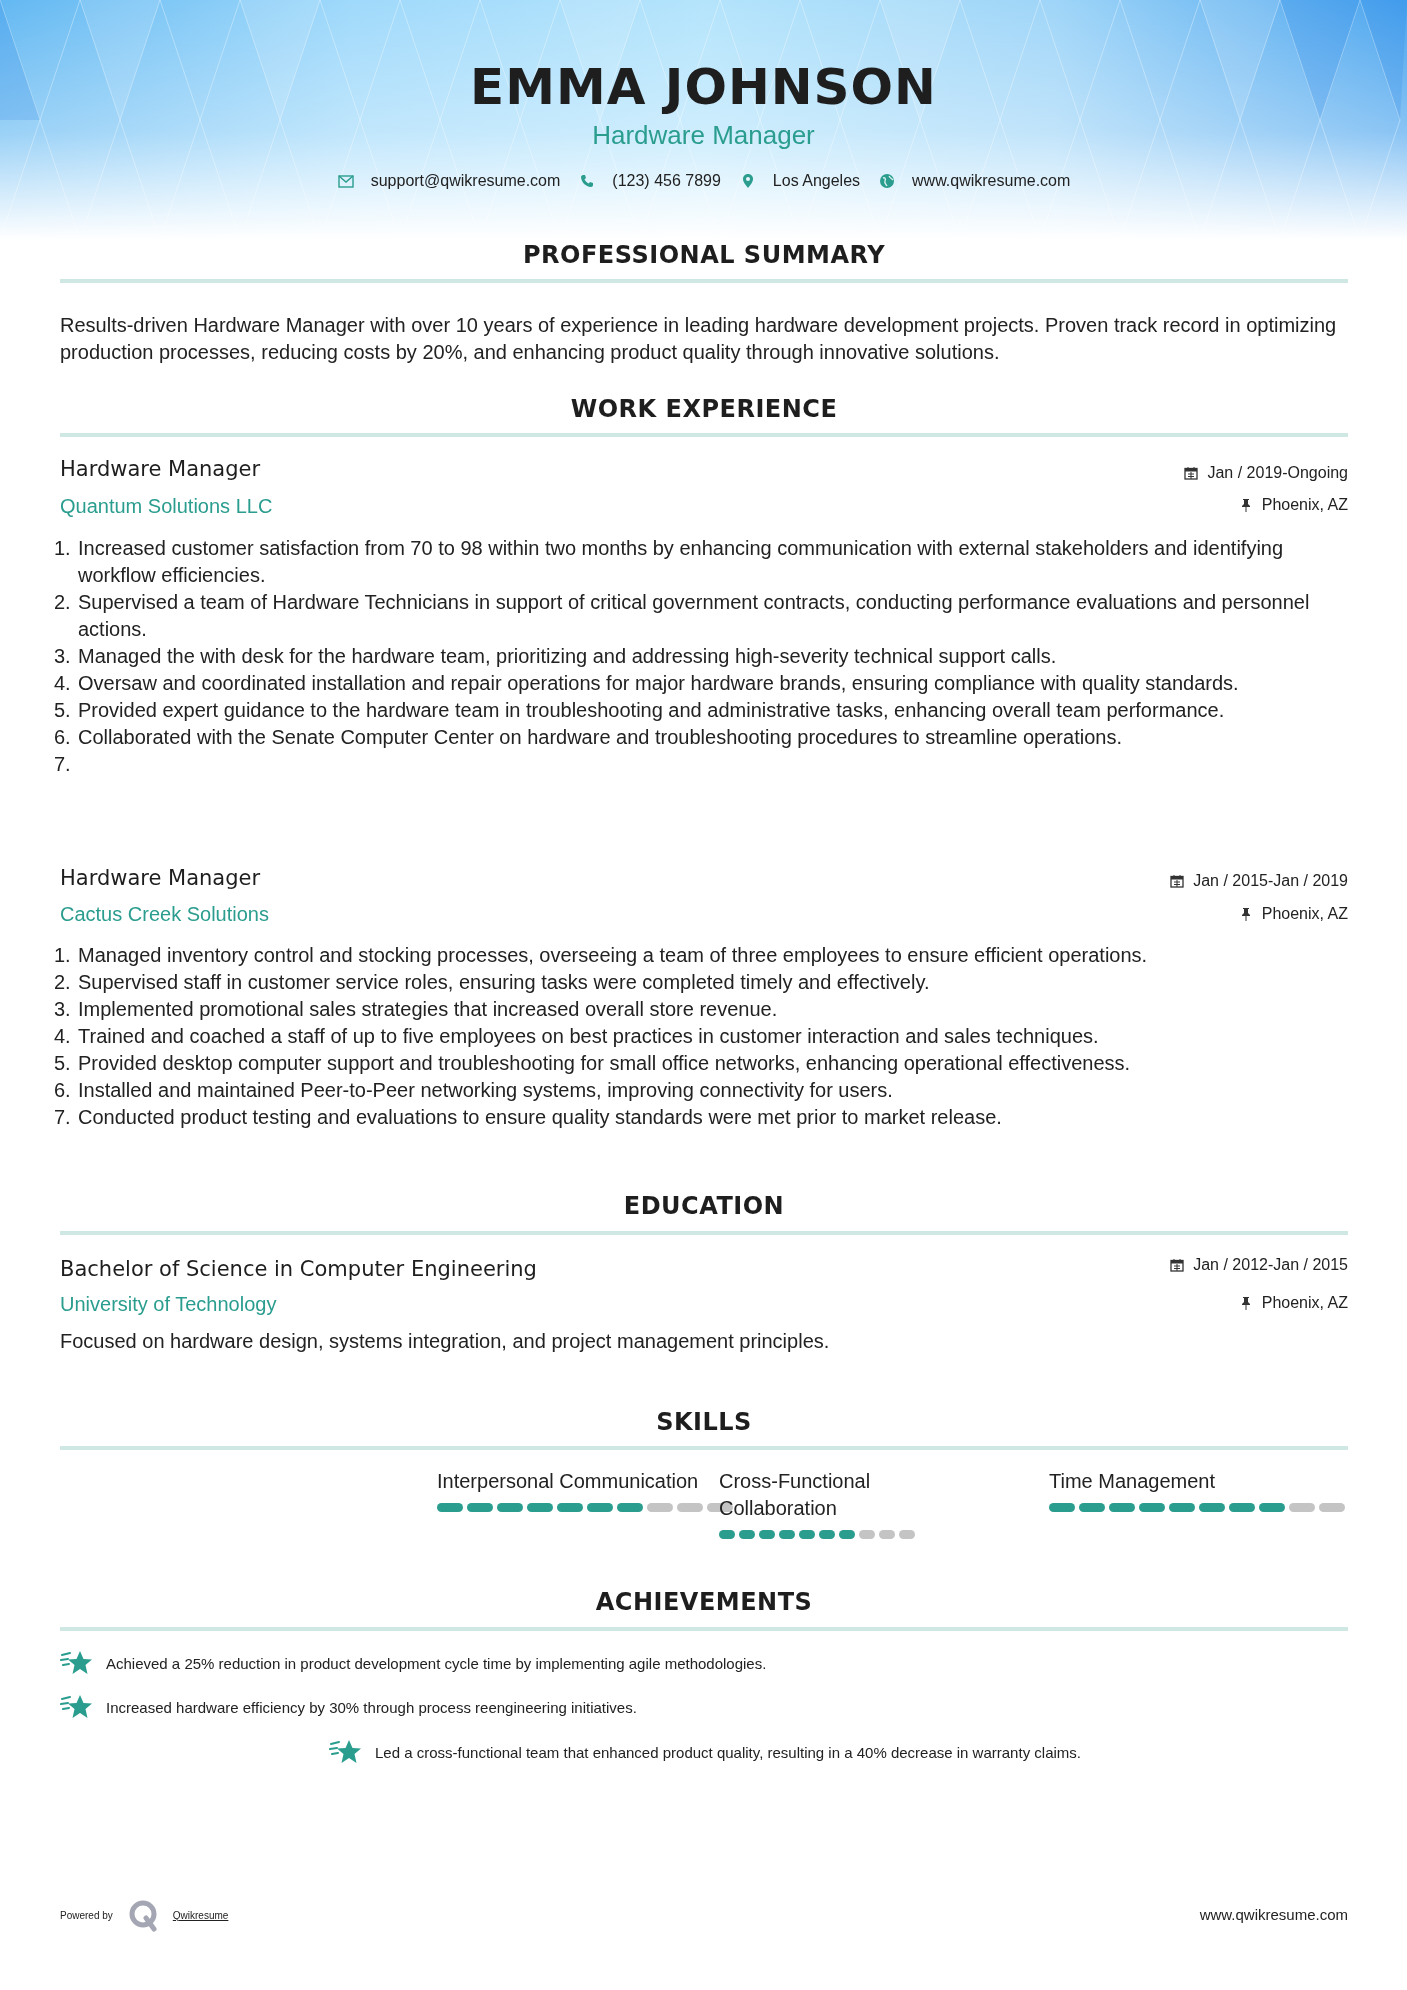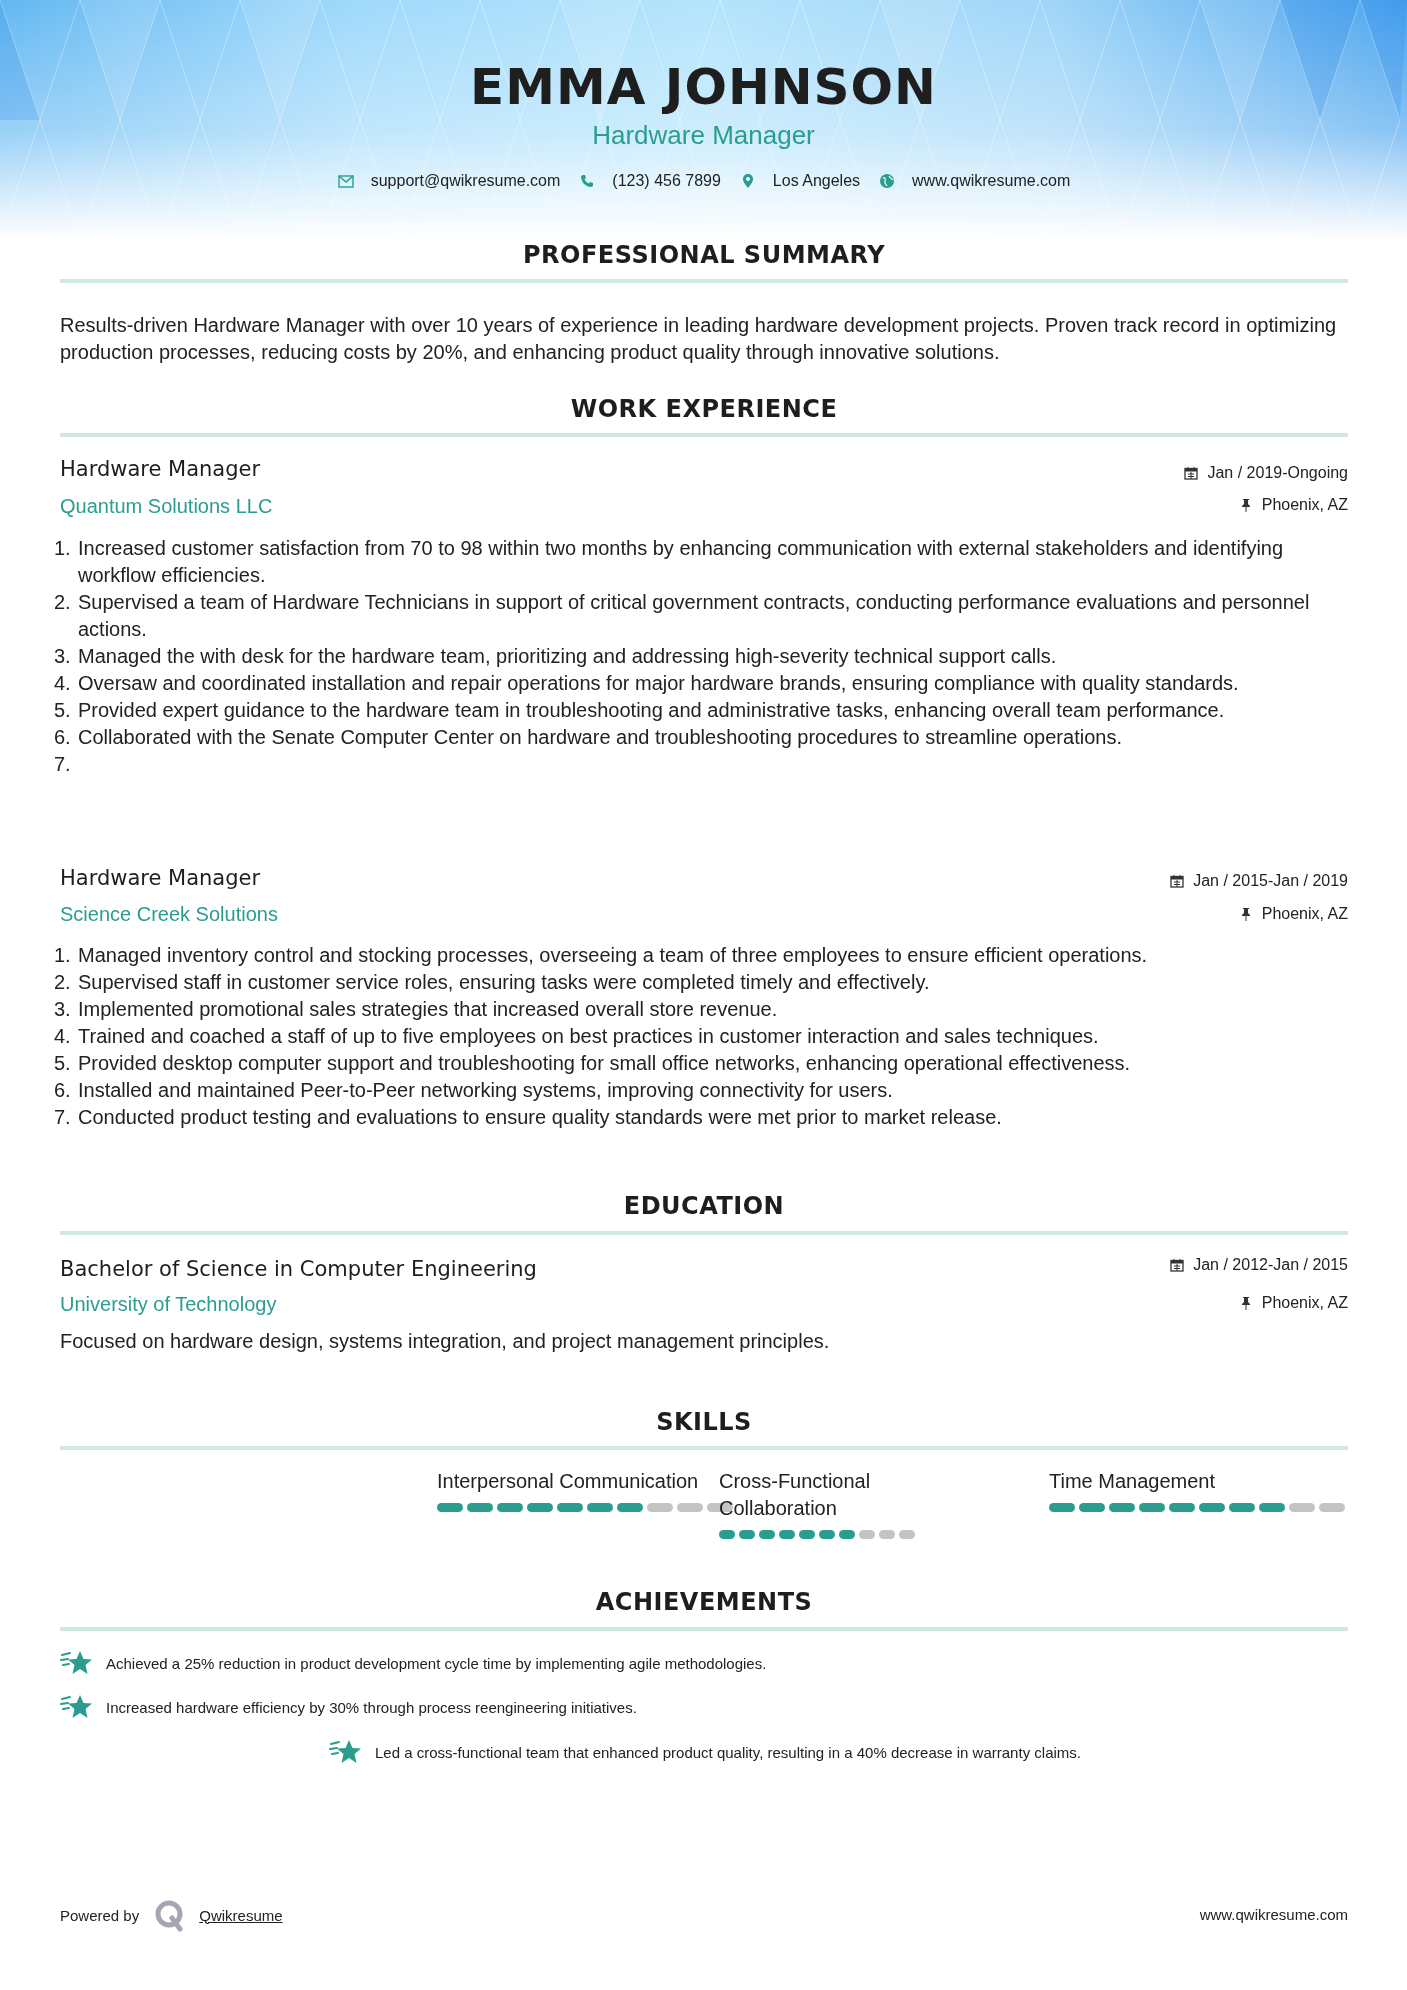--- a/index.html
+++ b/index.html
@@ -76,21 +76,21 @@
     .skill-bar { display: flex; margin-top: 8px; }
     .seg { width: 26px; height: 9px; border-radius: 5px; margin-right: 4px; background: #c4c4c4; }
     .seg.on { background: #2a9d8f; }
 
     .ach { position: absolute; left: 60px; width: 1290px; display: flex; align-items: center; }
     .ach .ic { width: 34px; height: 30px; margin-right: 12px; }
     .ach .txt { font-size: 15px; color: #222; }
 
     .footer-left {
       position: absolute; left: 60px; top: 1898px; display: flex; align-items: center;
-      font-size: 15px; color: #222;
+      font-size: 10px; color: #222;
     }
     .footer-left .logo { width: 34px; height: 34px; margin: 0 12px 0 14px; }
     .footer-left a { color: #222; text-decoration: underline; }
     .footer-right {
       position: absolute; right: 59px; top: 1906px; font-size: 15px; color: #222;
     }
   </style>
 </head>
 <body>
 
@@ -188,21 +188,21 @@
   <li><span class="num">1.</span><span>Increased customer satisfaction from 70 to 98 within two months by enhancing communication with external stakeholders and identifying workflow efficiencies.</span></li>
   <li><span class="num">2.</span><span>Supervised a team of Hardware Technicians in support of critical government contracts, conducting performance evaluations and personnel actions.</span></li>
   <li><span class="num">3.</span><span>Managed the with desk for the hardware team, prioritizing and addressing high-severity technical support calls.</span></li>
   <li><span class="num">4.</span><span>Oversaw and coordinated installation and repair operations for major hardware brands, ensuring compliance with quality standards.</span></li>
   <li><span class="num">5.</span><span>Provided expert guidance to the hardware team in troubleshooting and administrative tasks, enhancing overall team performance.</span></li>
   <li><span class="num">6.</span><span>Collaborated with the Senate Computer Center on hardware and troubleshooting procedures to streamline operations.</span></li>
   <li><span class="num">7.</span></li>
 </ol>
 
 <div class="job-title" style="top:866px;">Hardware Manager</div>
-<div class="company" style="top:903px;">Science Creek Solutions</div>
+<div class="company" style="top:903px;">Cactus Creek Solutions</div>
 <div class="meta" style="top:872px;">
   <span class="ic">
     <svg width="14" height="14" viewBox="0 0 14 14">
         <rect x="1" y="2.5" width="12" height="10.5" fill="none" stroke="#333" stroke-width="1.3"></rect>
         <rect x="1" y="2.5" width="12" height="3" fill="#333"></rect>
         <path d="M4 1 V4 M10 1 V4 M4 8 H10 M4 10.5 H10 M7 6 V13" stroke="#333" stroke-width="1"></path>
       </svg>
   </span>
   <span>Jan / 2015-Jan / 2019</span>
 </div>

